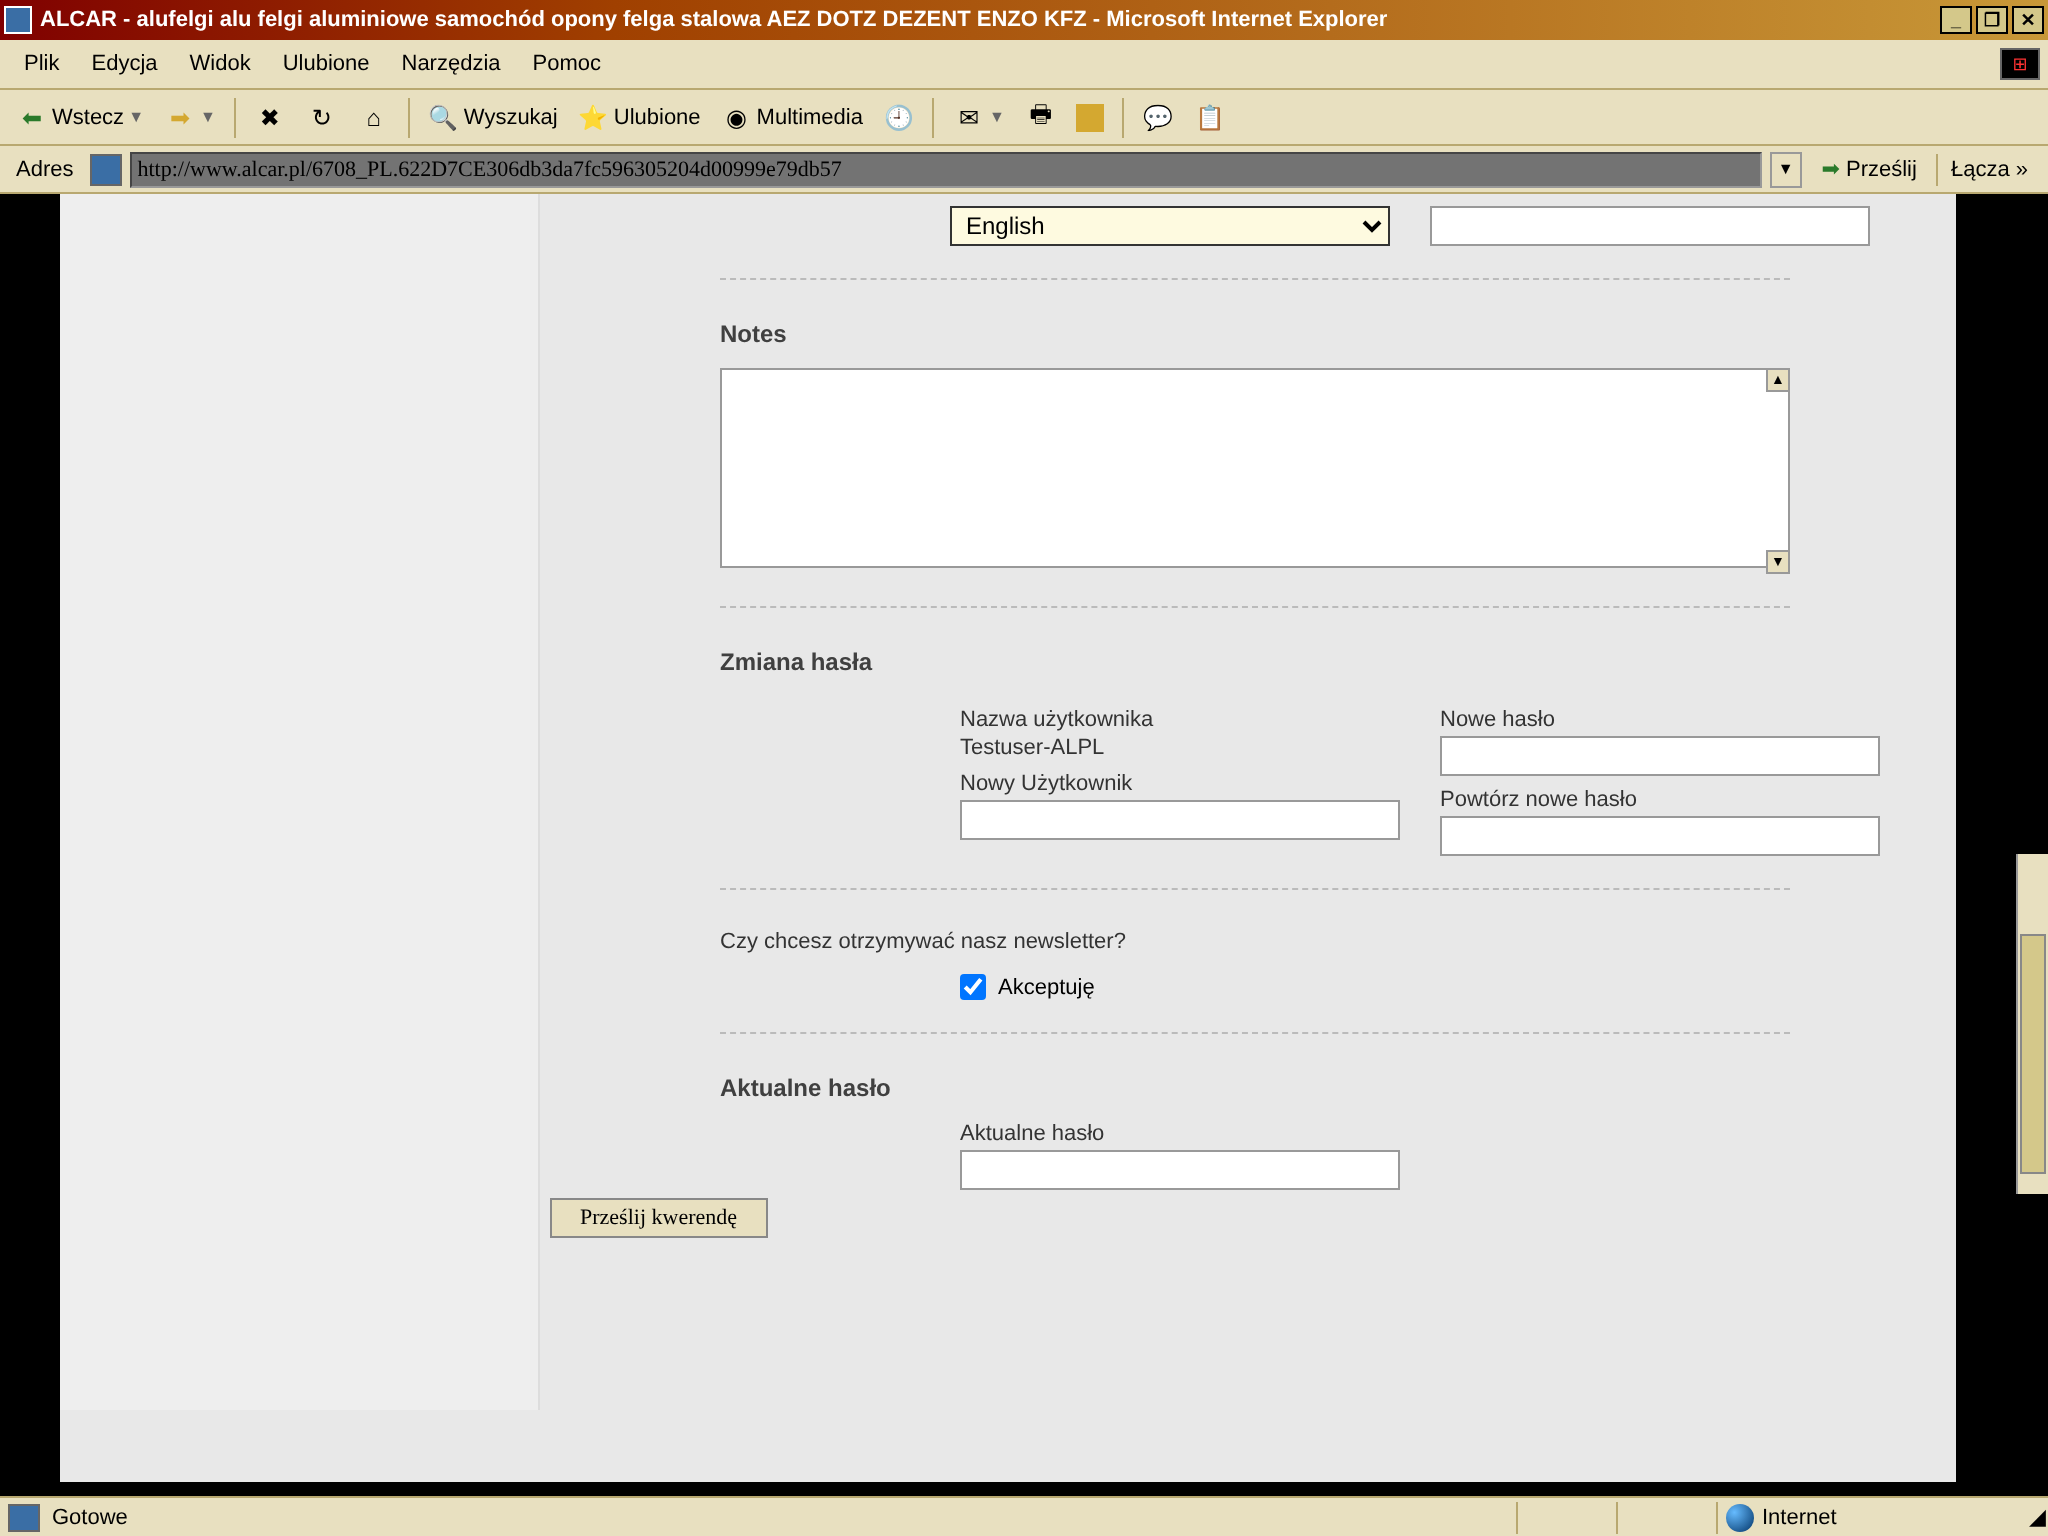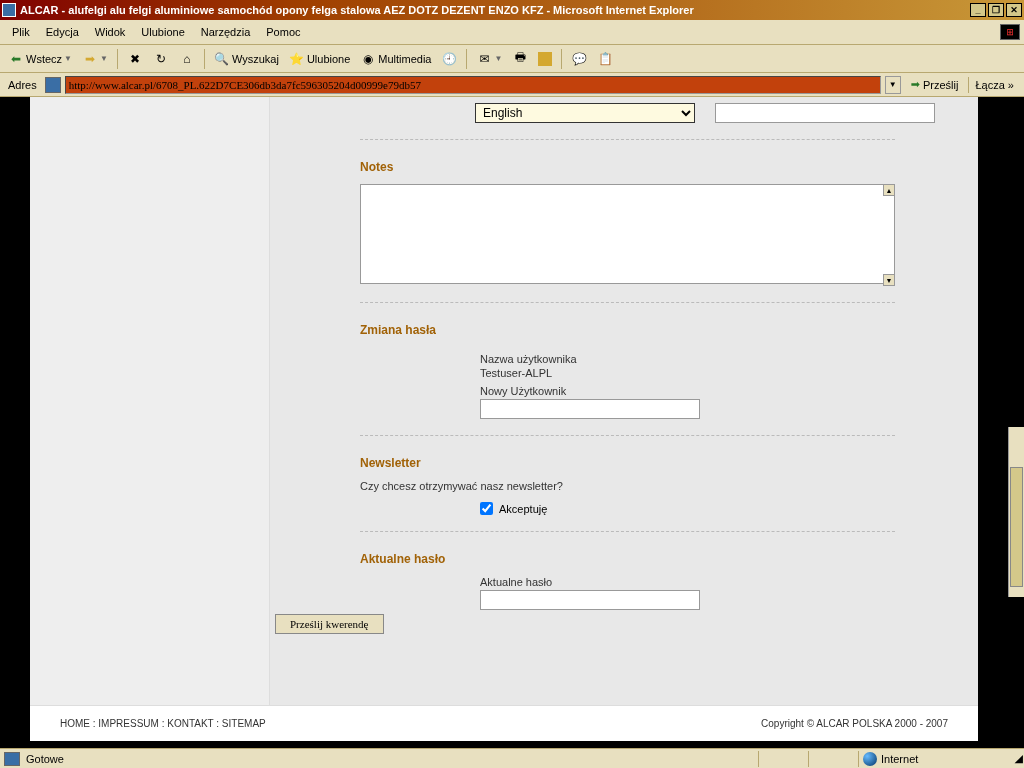--- a/index.html
+++ b/index.html
@@ -23,21 +23,21 @@
 .toolbar .tbtn { display: inline-flex; align-items: center; padding: 2px 4px; height: 22px; }
 .toolbar .tbtn .ico { width: 16px; height: 16px; display: inline-flex; align-items: center; justify-content: center; font-size: 12px; }
 .toolbar .sep { width: 1px; height: 20px; background: #b8a870; margin: 0 3px; }
 .toolbar .drop { font-size: 8px; margin-left: 2px; color: #666; }
 .toolbar .txt { margin-left: 2px; }
 
 
 .addressbar { height: 24px; background: #e8e0c0; border-bottom: 1px solid #b8a870; display: flex; align-items: center; padding: 0 4px; gap: 4px; }
 .addressbar .lbl { padding: 0 4px; text-align: center; }
 .addressbar .urlico { width: 16px; height: 16px; background: #3a6ea5; border: 1px solid #666; }
-.addressbar .urlfield { flex: 1; height: 18px; background: #c2410c; border: 1px inset #999; padding: 1px 3px; display: flex; align-items: center; font-family: Tahoma; font-size: 11px; }
+.addressbar .urlfield { flex: 1; height: 18px; background: #737373; border: 1px inset #999; padding: 1px 3px; display: flex; align-items: center; font-family: Tahoma; font-size: 11px; }
 .addressbar .urldrop { width: 16px; height: 18px; background: #e8e0c0; border: 1px solid #999; display:flex; align-items:center; justify-content:center; font-size:8px; }
 .addressbar .go { padding: 2px 6px; display: flex; align-items: center; gap: 3px; }
 .addressbar .links { padding: 2px 6px; border-left: 1px solid #b8a870; text-align: right; }
 
 
 .outerframe { background: #000; height: 500px; position: relative; padding-left: 48px; }
 .scrollbar-track { position: absolute; right: 0; top: 330px; width: 16px; bottom: 0; background: #e8e0c0; border-left: 1px solid #999; }
 .scrollbar-track .thumb { position:absolute; left:1px; right:1px; top: 40px; height: 120px; background:#d4c88a; border:1px solid #888; }
 
 
@@ -45,21 +45,21 @@
 .sidebar { position: absolute; left: 0; top: 0; width: 240px; height: 608px; background: #eeeeee; border-right: 1px solid #ddd; }
 .content { position: absolute; left: 245px; top: 0; width: 700px; height: 608px; background: #e8e8e8; padding-top: 6px; }
 
 .row-top { display: flex; gap: 20px; padding-left: 200px; }
 .lang-select { width: 220px; height: 20px; border: 1px solid #333; background: #fefae0; font-size: 12px; padding-left: 3px; }
 .inp { width: 220px; height: 20px; border: 1px solid #999; background: #fff; font-size: 11px; padding: 1px 3px; }
 
 .dashed { border: none; border-top: 1px dashed #bbb; margin: 16px 80px 20px 85px; }
 
 .section { padding: 0 80px 0 85px; }
-.section h3 { font-size: 12px; font-weight: bold; color: #a16207; margin-bottom: 10px; }
+.section h3 { font-size: 12px; font-weight: bold; color: #404040; margin-bottom: 10px; }
 .notes-area { width: 100%; height: 100px; border: 1px solid #999; background: #fff; resize: none; font-family: Tahoma; font-size: 11px; padding: 3px; }
 .notes-wrap { position: relative; }
 .notes-wrap .ns { position:absolute; right:0; width:12px; height:12px; background:#e8e0c0; border:1px solid #999; font-size:7px; display:flex;align-items:center;justify-content:center; }
 .notes-wrap .ns.up { top:0; }
 .notes-wrap .ns.dn { bottom:0; }
 
 .two-col { display: flex; gap: 20px; padding-left: 120px; }
 .col { flex: 1; }
 .field-label { font-size: 11px; color: #333; margin-bottom: 2px; margin-top: 6px; }
 .field-value { font-size: 11px; color: #333; margin-bottom: 2px; }
@@ -204,27 +204,32 @@
 
       <div class="section">
         <h3>Zmiana hasła</h3>
         <div class="two-col">
           <div class="col">
             <div class="field-label">Nazwa użytkownika</div>
             <div class="field-value">Testuser-ALPL</div>
             <div class="field-label">Nowy Użytkownik</div>
             <input class="inp" type="text" style="">
           </div>
-        </div>
-      </div>
-
-      <hr class="dashed">
-
-      <div class="section">
-        <h3>Newsletter</h3>
+          <div class="col">
+            <div class="field-label">Nowe hasło</div>
+            <input class="inp" type="password" style="">
+            <div class="field-label">Powtórz nowe hasło</div>
+            <input class="inp" type="password" style="">
+          </div>
+        </div>
+      </div>
+
+      <hr class="dashed">
+
+      <div class="section">
         <div class="newsletter-q">Czy chcesz otrzymywać nasz newsletter?</div>
         <div class="chk-row">
           <input type="checkbox" class="chk" checked="" style="">
           <span>Akceptuję</span>
         </div>
       </div>
 
       <hr class="dashed">
 
       <div class="section">
@@ -234,24 +239,20 @@
           <input class="inp" type="password" style="">
         </div>
       </div>
 
       <div class="submit-row">
         <button class="submit-btn">Prześlij kwerendę</button>
       </div>
 
     </div>
 
-    <div class="footer">
-      <span>HOME : IMPRESSUM : KONTAKT : SITEMAP</span>
-      <span>Copyright © ALCAR POLSKA 2000 - 2007</span>
-    </div>
   </div>
 
   <div class="scrollbar-track">
     <div class="thumb"></div>
   </div>
 </div>
 
 <div class="statusbar">
   <span class="sico"></span>
   <span class="stext">Gotowe</span>

